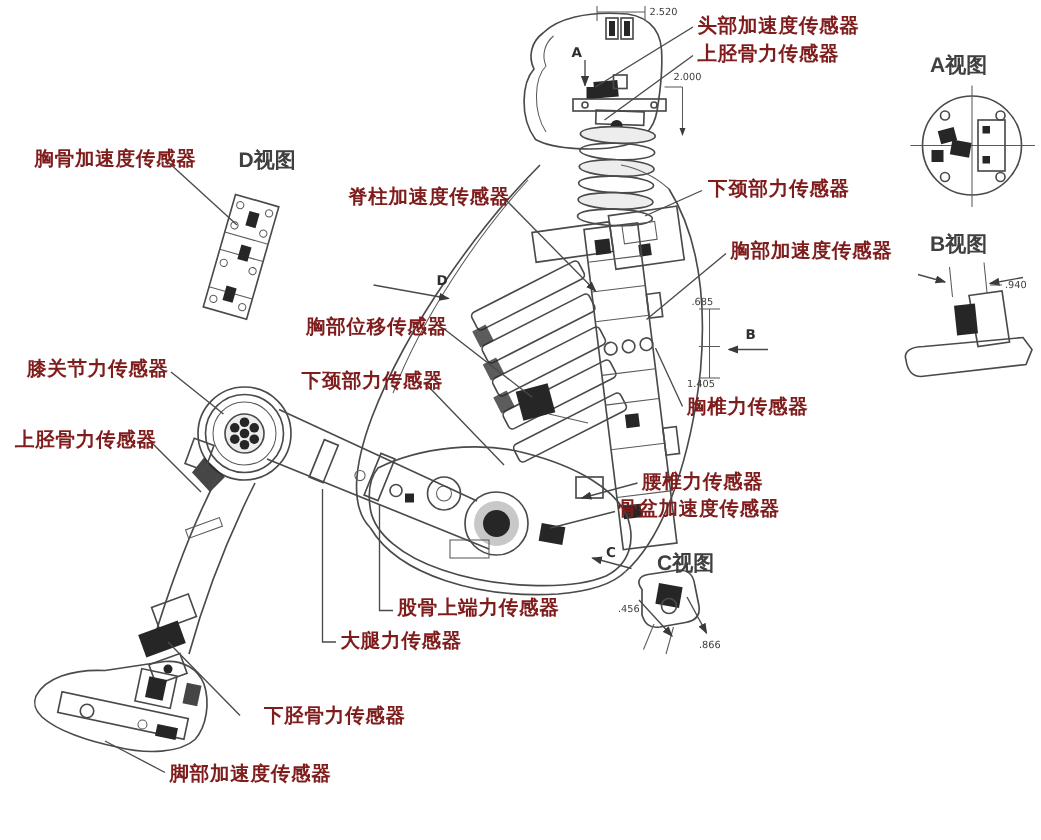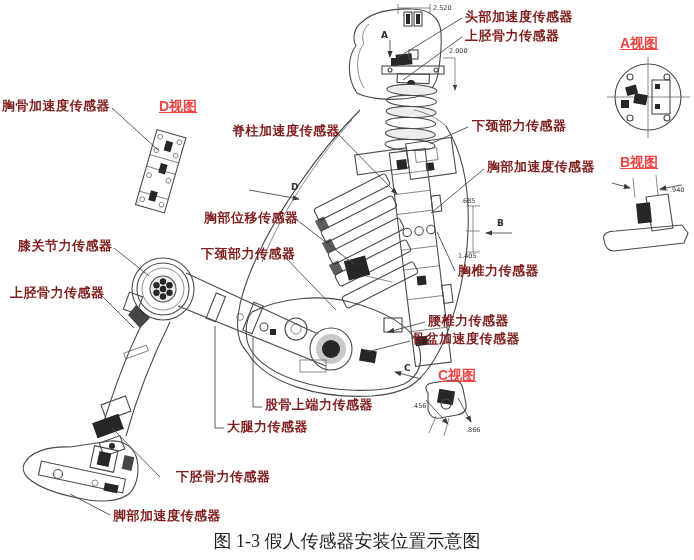--- a/index.html
+++ b/index.html
@@ -9,21 +9,21 @@
   .ln{stroke:#4a4a4a;fill:none;stroke-width:1.1;}
   .lnt{stroke:#5a5a5a;fill:none;stroke-width:0.7;}
   .ldr{stroke:#4a4a4a;fill:none;stroke-width:0.9;}
   .dk{fill:#262626;stroke:none;}
   .gy{fill:#9a9a9a;stroke:none;}
   .lt{fill:#ededed;}
   .dim{font:6.5px "DejaVu Sans",sans-serif;fill:#3a3a3a;}
   .mk{font:bold 9px "DejaVu Sans",sans-serif;fill:#2e2e2e;}
   .lbl{position:absolute;font-weight:600;font-size:13px;color:#7f1d1d;white-space:nowrap;
        letter-spacing:0.5px;line-height:1;}
-  .vtitle{position:absolute;font-weight:600;font-size:14px;color:#ef4444;white-space:nowrap;line-height:1;text-decoration:underline;}
+  .vtitle{position:absolute;font-weight:600;font-size:14px;color:#404040;white-space:nowrap;line-height:1;}
   .caption{position:absolute;top:529px;left:0;width:100%;text-align:center;
            font-family:"Liberation Serif",serif;font-size:18px;color:#1f1f1f;}
 </style>
 </head>
 <body>
 
 <div class="canvas">
 
 <svg width="694" height="560" viewBox="0 0 694 560">
   <defs>
@@ -271,35 +271,34 @@
     <polyline class="ldr" points="253,336 253,407 262,407"></polyline>
     <polyline class="ldr" points="215,326 215,428 224,428"></polyline>
     <line class="ldr" x1="160" y1="477" x2="112" y2="428"></line>
     <line class="ldr" x1="110" y1="515" x2="70" y2="494"></line>
   </g>
 </svg>
 
 <div class="lbl" style="left:465px;top:10px">头部加速度传感器</div>
 <div class="lbl" style="left:465px;top:29px">上胫骨力传感器</div>
 <div class="lbl" style="left:472px;top:119px">下颈部力传感器</div>
-<div class="lbl" style="left:2px;top:99px">胸骨加速度传感器</div>
+<div class="lbl" style="left:23px;top:99px">胸骨加速度传感器</div>
 <div class="lbl" style="left:232px;top:124px">脊柱加速度传感器</div>
 <div class="lbl" style="left:487px;top:160px">胸部加速度传感器</div>
 <div class="lbl" style="left:204px;top:211px">胸部位移传感器</div>
 <div class="lbl" style="left:201px;top:247px">下颈部力传感器</div>
 <div class="lbl" style="left:458px;top:264px">胸椎力传感器</div>
 <div class="lbl" style="left:18px;top:239px">膝关节力传感器</div>
 <div class="lbl" style="left:10px;top:286px">上胫骨力传感器</div>
 <div class="lbl" style="left:428px;top:314px">腰椎力传感器</div>
 <div class="lbl" style="left:412px;top:332px">骨盆加速度传感器</div>
 <div class="lbl" style="left:265px;top:398px">股骨上端力传感器</div>
 <div class="lbl" style="left:227px;top:420px">大腿力传感器</div>
 <div class="lbl" style="left:176px;top:470px">下胫骨力传感器</div>
 <div class="lbl" style="left:113px;top:509px">脚部加速度传感器</div>
 
 <div class="vtitle" style="left:620px;top:36px">A视图</div>
 <div class="vtitle" style="left:620px;top:155px">B视图</div>
 <div class="vtitle" style="left:438px;top:368px">C视图</div>
 <div class="vtitle" style="left:159px;top:99px">D视图</div>
 
-<div class="caption">图 1-3 假人传感器安装位置示意图</div>
 
 </div>
 
 </body></html>

